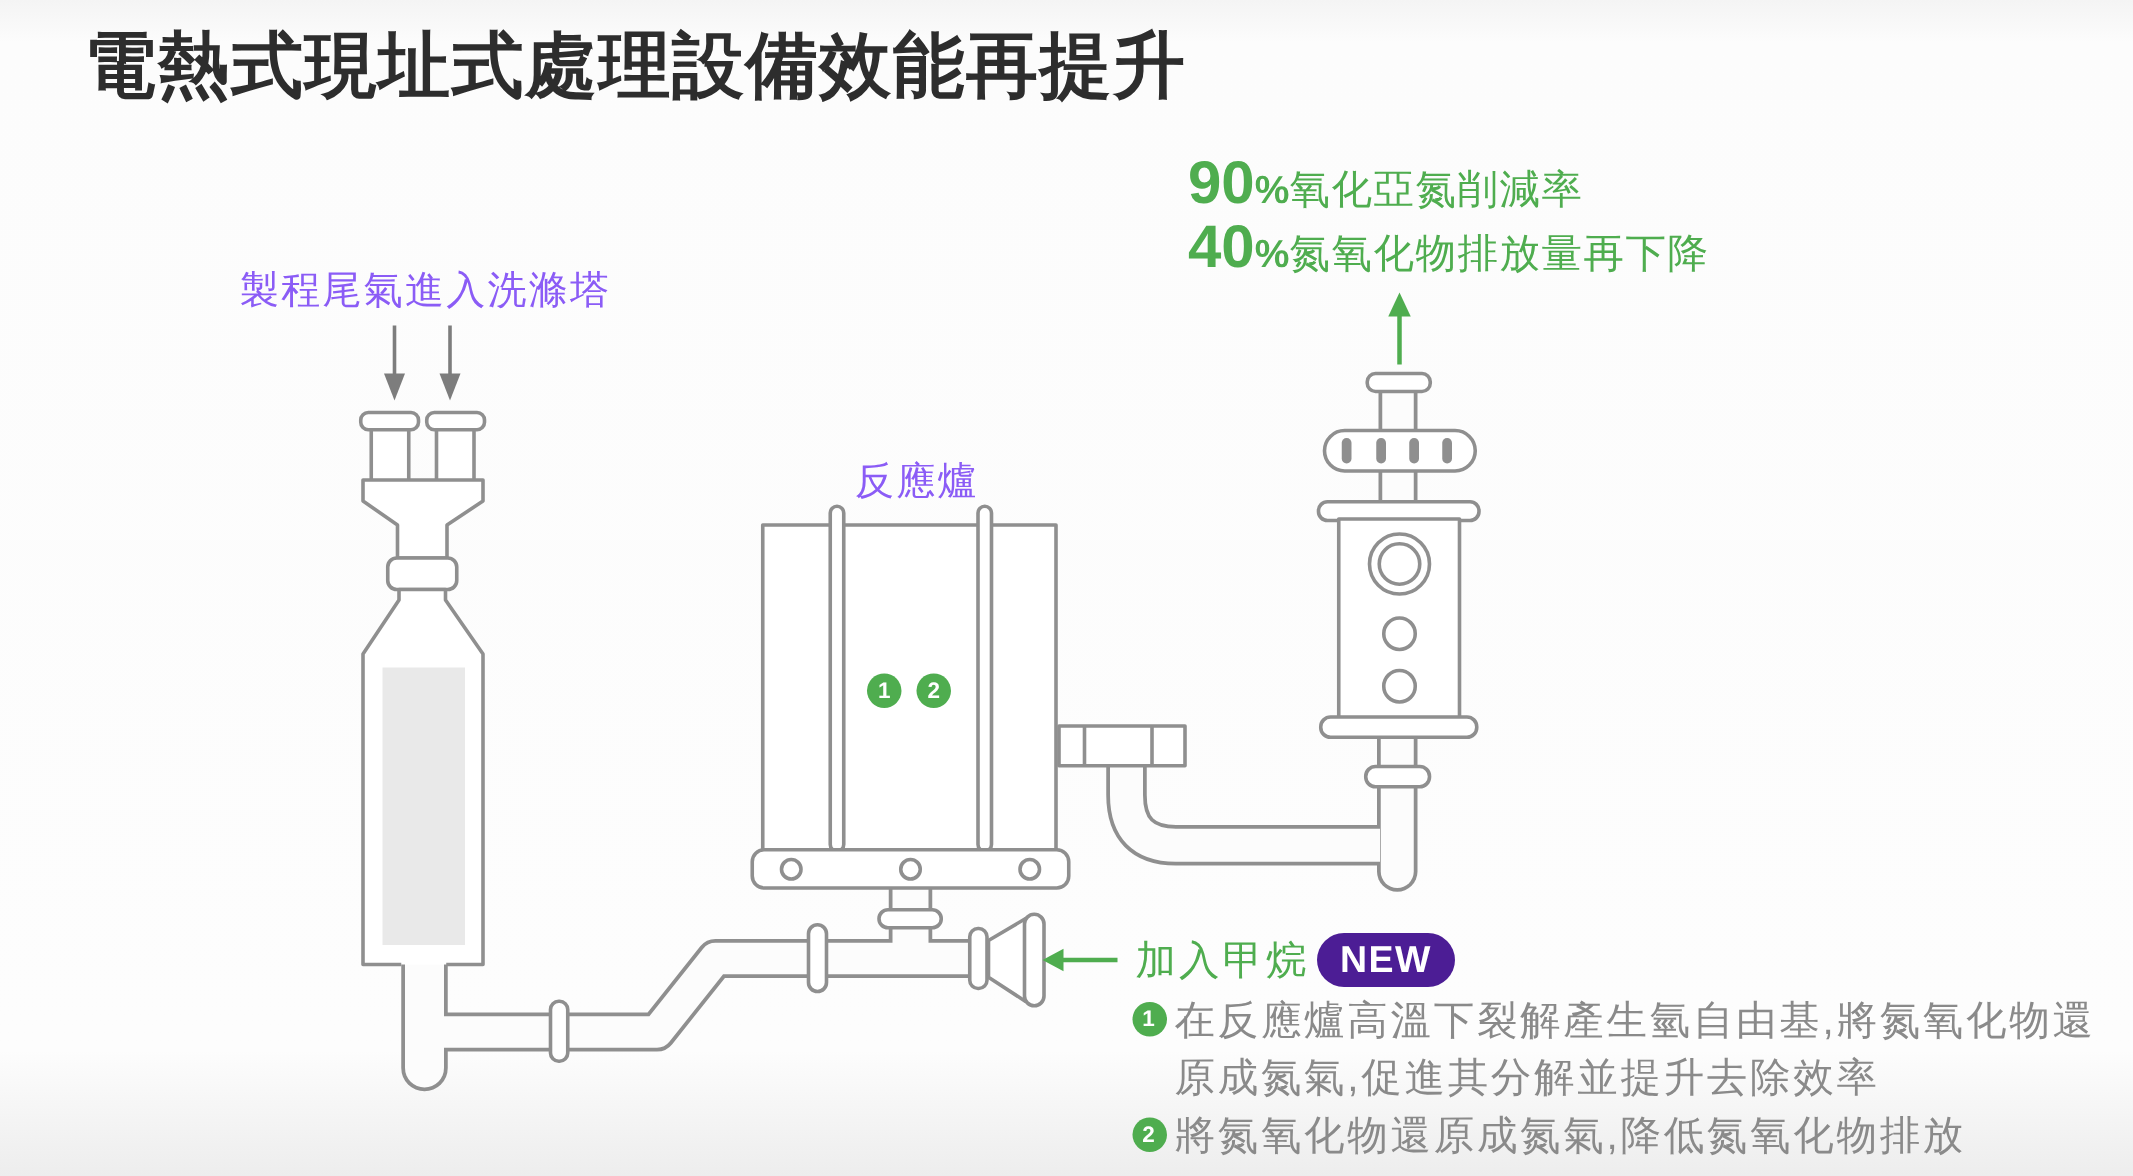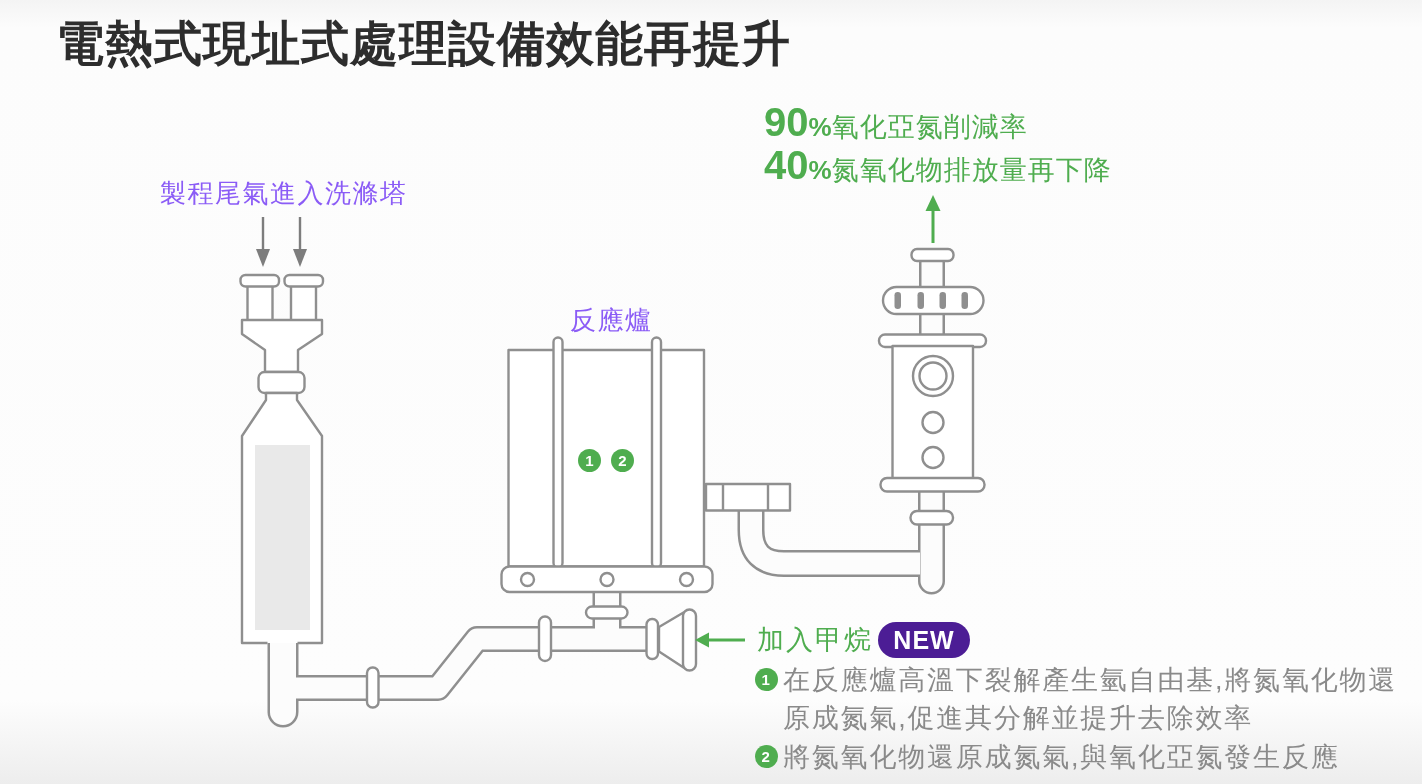--- a/index.html
+++ b/index.html
@@ -22,21 +22,21 @@
   .garrow{stroke:#4fad4f;stroke-width:3;fill:none;}
   .garrow-head{fill:#4fad4f;stroke:none;}
   .gyarrow{stroke:#7d7d7d;stroke-width:2.4;fill:none;}
   .gyarrow-head{fill:#7d7d7d;stroke:none;}
 
   .title{
     position:absolute;left:36px;top:12px;
     font-size:48px;font-weight:bold;color:#2d2d2d;letter-spacing:1px;white-space:nowrap;margin-left:20px;
   }
   .stats{position:absolute;left:764px;top:100px;color:#4fad4f;}
-  .stat-row{display:flex;align-items:baseline;height:43px;white-space:nowrap;}
+  .stat-row{display:flex;align-items:baseline;height:43px;white-space:nowrap;margin-left:28px;}
   .stat-num{font-size:40px;font-weight:bold;}
   .stat-pct{font-size:26px;font-weight:bold;}
   .stat-label{font-size:27px;letter-spacing:1px;}
 
   .lbl{position:absolute;color:#8b5cf6;font-size:26px;letter-spacing:1.5px;white-space:nowrap;}
   .lbl-scrubber{left:160px;top:176px;}
   .lbl-furnace{left:570px;top:303px;text-align:right;}
 
   .marker{
     display:inline-flex;align-items:center;justify-content:center;
@@ -178,17 +178,17 @@
   <div class="methane-label">加入甲烷</div>
   <div class="new-badge">NEW</div>
 
   <div class="notes">
     <div class="note">
       <span class="marker">1</span>
       <span>在反應爐高溫下裂解產生氫自由基,將氮氧化物還原成氮氣,促進其分解並提升去除效率</span>
     </div>
     <div class="note">
       <span class="marker">2</span>
-      <span>將氮氧化物還原成氮氣,與氧化亞氮發生反應</span>
+      <span>將氮氧化物還原成氮氣,降低氮氧化物排放</span>
     </div>
   </div>
 
 </div>
 
 </body></html>

